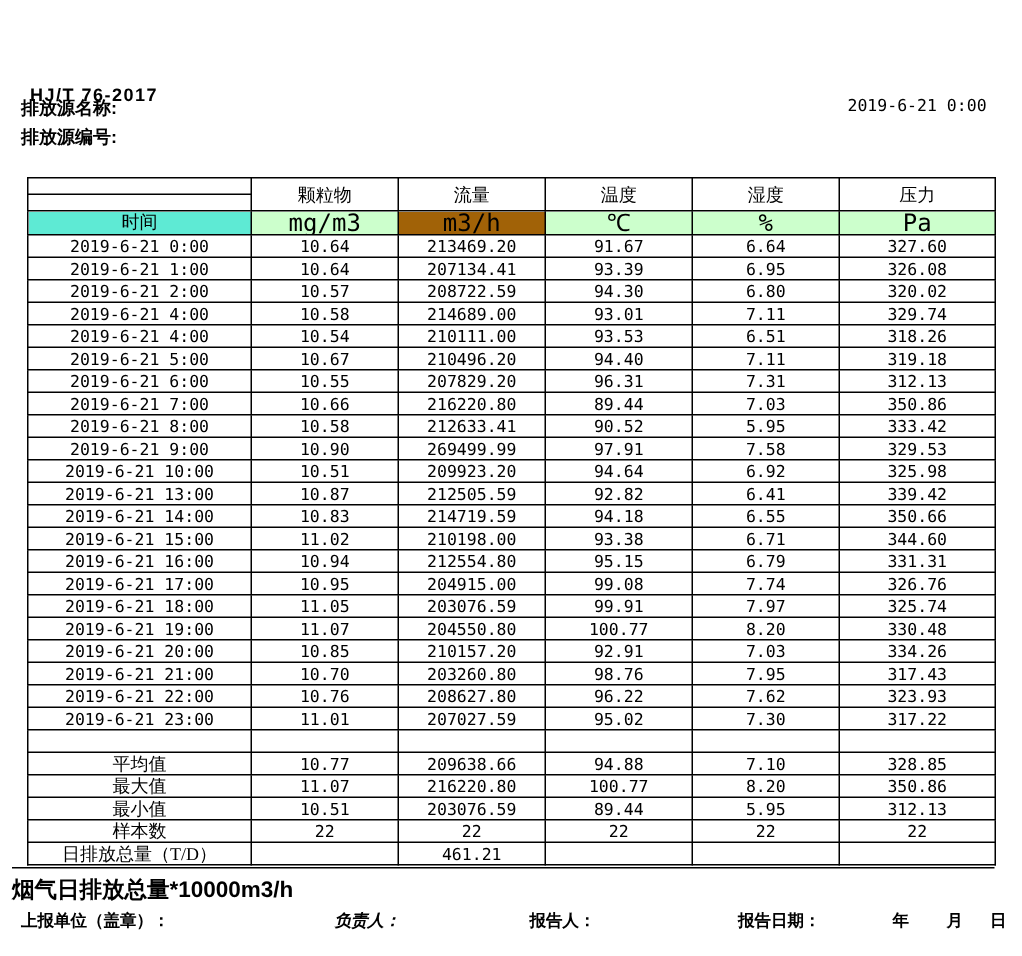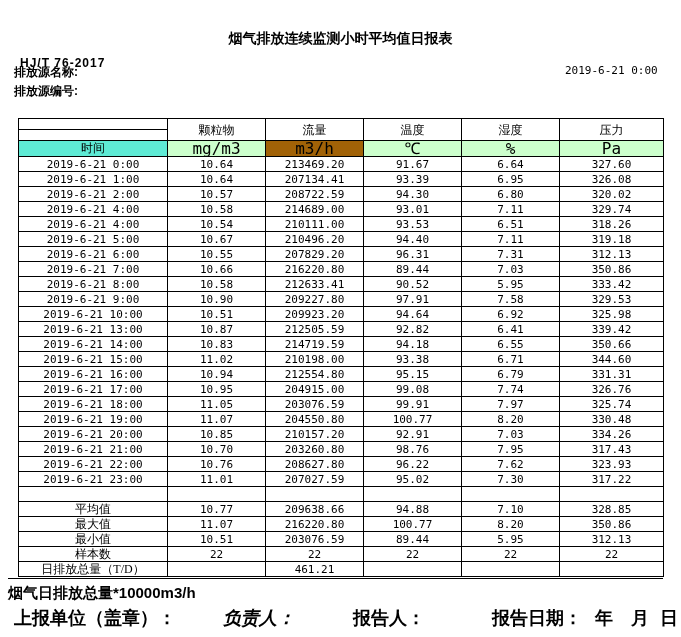--- a/index.html
+++ b/index.html
@@ -24,36 +24,35 @@
     font-weight:normal;overflow:hidden;white-space:nowrap;
   }
   tr.hrowA td,tr.hrowA th,tr.hrowB td{height:10px;line-height:10px;}
   tr.hrowA th{font-size:12px;}
   tr.unit-row th{font-size:12px;height:15px;line-height:15px;}
   tr.unit-row td{font-size:16px;height:15px;line-height:15px;font-family:"DejaVu Sans Mono",monospace;}
   td.time,td.num{font-size:11px;font-family:"DejaVu Sans Mono",monospace;}
   td.slabel{font-size:12px;font-family:Liberation Serif, serif;}
   .divider{position:absolute;left:8px;top:578px;width:655px;height:1px;background:#000;}
   .note{position:absolute;left:8px;top:584px;font-size:15px;font-weight:bold;}
-  .sign{position:absolute;top:606px;font-size:18px;font-weight:bold;}
+  .sign{position:absolute;top:606px;font-size:11px;font-weight:bold;}
   .sign.unit{left:14px;}
   .sign.resp{left:223px;font-style:italic;}
   .sign.rept{left:353px;}
   .sign.rdate{left:492px;}
   .sign.y{left:595px;}
   .sign.m{left:631px;}
   .sign.d{left:660px;}
 </style>
 </head>
 <body>
 
 <div class="page">
 
   <div class="std">HJ/T  76-2017</div>
-  <div class="title">烟气排放连续监测小时平均值日报表</div>
 
   <div class="srclabel src1">排放源名称:</div>
   <div class="srclabel src2">排放源编号:</div>
   <div class="dt">2019-6-21 0:00</div>
 
   <table class="report">
     <colgroup>
       <col style="width:149px">
         <col style="width:98px">
         <col style="width:98px">
@@ -151,21 +150,21 @@
           <td class="time">2019-6-21 8:00</td>
           <td class="num">10.58</td>
           <td class="num">212633.41</td>
           <td class="num">90.52</td>
           <td class="num">5.95</td>
           <td class="num">333.42</td>
         </tr>
         <tr>
           <td class="time">2019-6-21 9:00</td>
           <td class="num">10.90</td>
-          <td class="num">209227.80</td>
+          <td class="num">269499.99</td>
           <td class="num">97.91</td>
           <td class="num">7.58</td>
           <td class="num">329.53</td>
         </tr>
         <tr>
           <td class="time">2019-6-21 10:00</td>
           <td class="num">10.51</td>
           <td class="num">209923.20</td>
           <td class="num">94.64</td>
           <td class="num">6.92</td>

